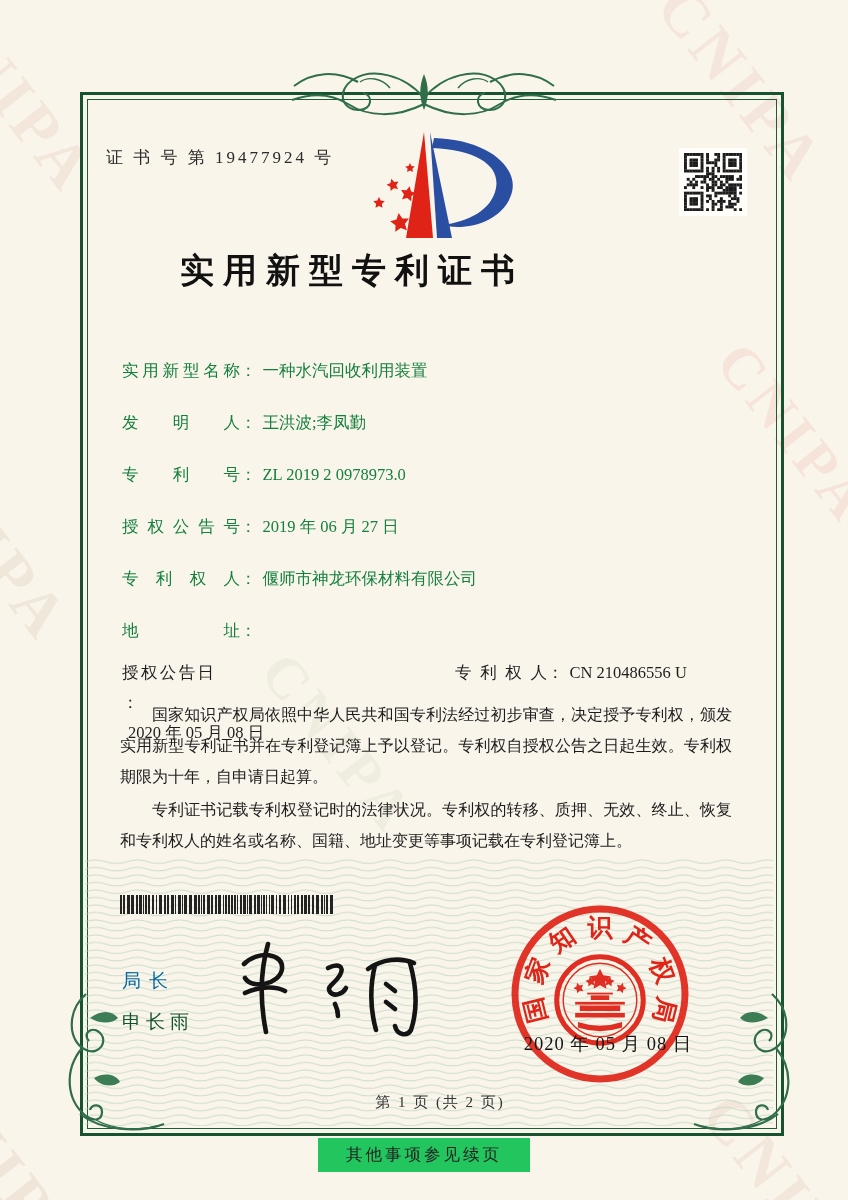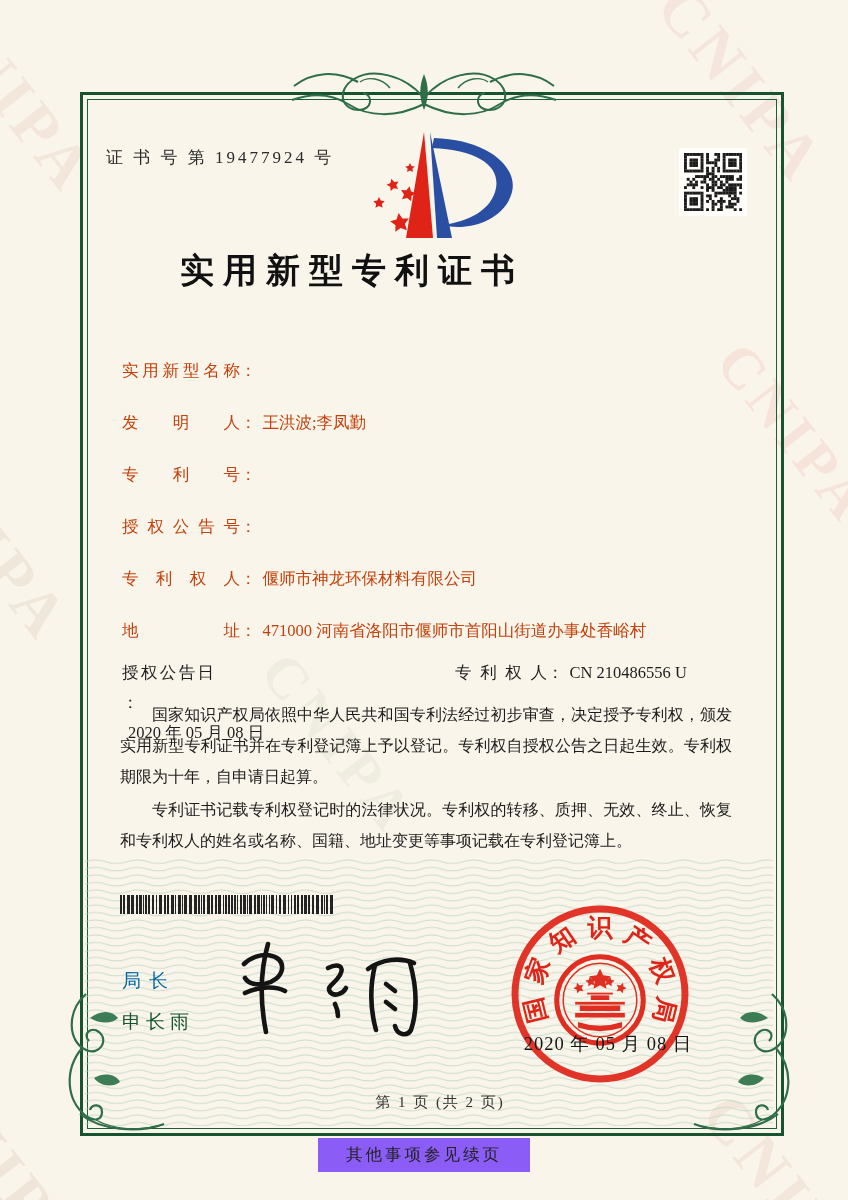--- a/index.html
+++ b/index.html
@@ -19,21 +19,21 @@
   .content{position:absolute;z-index:4;color:#222;}
 
   #cert-no{left:106px;top:146px;font-size:17px;letter-spacing:3px;color:#2b2b2b;}
   #logo{left:338px;top:126px;}
   #qr-box{left:679px;top:148px;width:68px;height:68px;background:#fffefb;
           display:flex;align-items:center;justify-content:center;}
   #title{left:0;top:248px;width:704px;text-align:center;font-size:34px;font-weight:700;
          letter-spacing:9px;color:#111;}
 
   #fields{left:122px;top:356px;width:600px;}
-  .frow{display:flex;line-height:30px;margin-bottom:22px;font-size:16.5px;color:#c2410c;}
+  .frow{display:flex;line-height:30px;margin-bottom:22px;font-size:16.5px;color:#15803d;}
   .flabel{display:inline-block;width:118px;text-align:justify;text-align-last:justify;}
   .fval{margin-left:6px;white-space:nowrap;}
 
   #grant-row{left:122px;top:658px;width:640px;display:flex;font-size:16.5px;line-height:30px;color:#1e1e1e;}
   #grant-row .pair1{width:333px;display:flex;flex-direction:column;}
   #grant-row .pair2{display:flex;}
   .glabel{display:inline-block;text-align:justify;text-align-last:justify;}
   .glabel.w5{width:92px;}
 
   #paras{left:118px;top:698px;width:616px;font-size:16px;line-height:1.93;
@@ -44,21 +44,21 @@
   #officer-title{left:122px;top:968px;font-size:19px;letter-spacing:8px;color:#0369a1;}
   #officer-name{left:122px;top:1009px;font-size:19px;letter-spacing:5px;color:#14532d;}
   #signature{left:228px;top:936px;}
 
   #seal{left:506px;top:900px;}
   #seal-date{left:518px;top:1031px;width:180px;text-align:center;font-size:18.5px;
              color:#151515;z-index:5;letter-spacing:1px;}
 
   #page-info{left:16px;top:1093px;width:848px;text-align:center;font-size:15px;color:#333;letter-spacing:2px;}
   #foot-note-wrap{left:0;top:1138px;width:848px;text-align:center;}
-  #foot-note{display:inline-block;background:#8b5cf6;padding:6px 28px;font-size:16.5px;
+  #foot-note{display:inline-block;background:#22c55e;padding:6px 28px;font-size:16.5px;
              color:#222;letter-spacing:3px;}
 
   .orn{position:absolute;z-index:3;}
 </style>
 </head>
 <body>
 
 <div id="page">
 
   <span class="wm" style="left:-30px;top:-18px;color:#f3e6da;">CNIPA</span>
@@ -368,43 +368,45 @@
         <rect x="55.23809523809524" y="55.23809523809524" width="2.9119047619047618" height="2.9119047619047618" fill="#1b1b1b"></rect>
       </svg>
   </div>
 
   <div class="content" id="title">实用新型专利证书</div>
 
   <div class="content" id="fields">
       <div class="frow">
         <span class="flabel">实用新型名称</span>
         <span>：</span>
+        <span class="fval">一种水汽回收利用装置</span>
       </div>
       <div class="frow">
         <span class="flabel">发明人</span>
         <span>：</span>
         <span class="fval">王洪波;李凤勤</span>
       </div>
       <div class="frow">
         <span class="flabel">专利号</span>
         <span>：</span>
+        <span class="fval">ZL 2019 2 0978973.0</span>
       </div>
       <div class="frow">
         <span class="flabel">授权公告号</span>
         <span>：</span>
+        <span class="fval">2019 年 06 月 27 日</span>
       </div>
       <div class="frow">
         <span class="flabel">专利权人</span>
         <span>：</span>
         <span class="fval">偃师市神龙环保材料有限公司</span>
       </div>
       <div class="frow">
         <span class="flabel">地址</span>
         <span>：</span>
-        <span class="fval">471000 河南省洛阳市偃师市首阳山街道办事处香峪村</span>
       </div>
     </div>
 
   <div class="content" id="grant-row">
     <span class="pair1">
       <span class="glabel w5">授权公告日</span>
         <span>：</span>
       <span class="fval">2020 年 05 月 08 日</span>
     </span>
     <span class="pair2">

